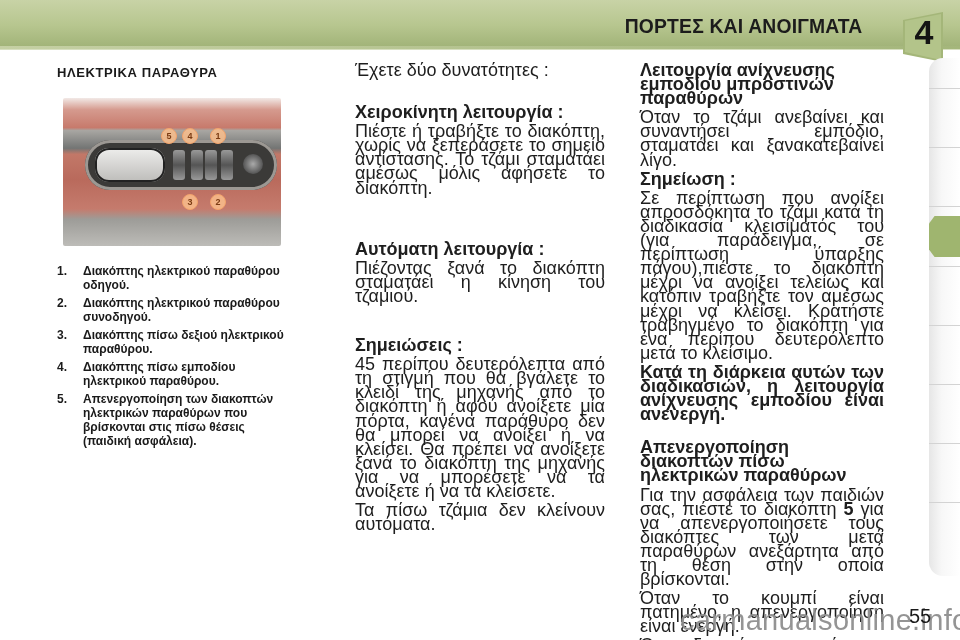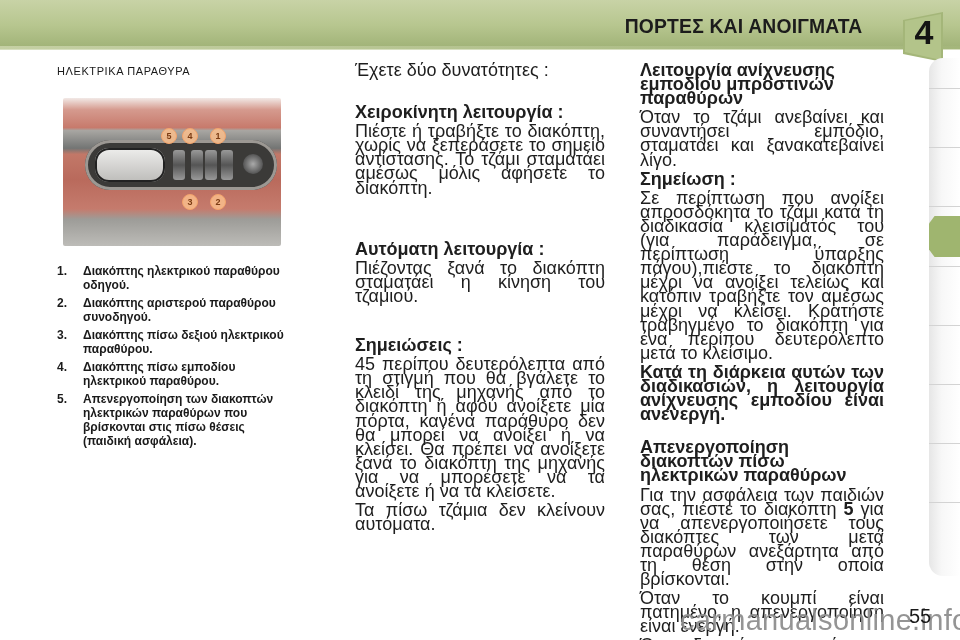--- a/index.html
+++ b/index.html
@@ -34,21 +34,21 @@
   }
   .chapter-tab svg { position:absolute; left:0; top:0; }
   .chapter-num {
     position:absolute; left:906px; top:14px; width:36px; height:36px;
     text-align:center; font-weight:bold; font-size:34px; line-height:36px;
     color:#141414;
   }
   
   .section-title {
     position:absolute; left:57px; top:65px;
-    font-weight:normal; font-size:11px; letter-spacing:0.6px; color:#1a1a1a;
+    font-weight:bold; font-size:13px; letter-spacing:0.6px; color:#1a1a1a;
   }
   .photo {
     position:absolute; left:63px; top:98px; width:218px; height:148px;
     overflow:hidden; border-radius:2px;
     background:linear-gradient(180deg,#f2e9e6 0%,#d59a8e 8%,#c77a6c 20%,#a8a6a2 22%,#737574 34%,#c27868 38%,#b96a5c 55%,#c57b6d 75%,#9d9c98 82%,#bdbcb8 100%);
   }
   .photo .panel {
     position:absolute; left:22px; top:42px; width:192px; height:50px;
     border-radius:25px; background:#3b3a38; box-shadow:inset 0 0 0 3px #9c9893;
   }
@@ -138,21 +138,21 @@
   <div class="knob"></div>
   <div class="marker" style="left:98px;top:30px">5</div>
   <div class="marker" style="left:119px;top:30px">4</div>
   <div class="marker" style="left:147px;top:30px">1</div>
   <div class="marker" style="left:119px;top:96px">3</div>
   <div class="marker" style="left:147px;top:96px">2</div>
 </div>
 
 <ul class="legend-list">
   <li><span class="num">1.</span><span>Διακόπτης ηλεκτρικού παραθύρου οδηγού.</span></li>
-  <li><span class="num">2.</span><span>Διακόπτης αριστερού παραθύρου συνοδηγού.</span></li>
+  <li><span class="num">2.</span><span>Διακόπτης ηλεκτρικού παραθύρου συνοδηγού.</span></li>
   <li><span class="num">3.</span><span>Διακόπτης πίσω δεξιού ηλεκτρικού παραθύρου.</span></li>
   <li><span class="num">4.</span><span>Διακόπτης πίσω εμποδίου ηλεκτρικού παραθύρου.</span></li>
   <li><span class="num">5.</span><span>Απενεργοποίηση των διακοπτών ηλεκτρικών παραθύρων που βρίσκονται στις πίσω θέσεις (παιδική ασφάλεια).</span></li>
 </ul>
 
 <div class="col col2">
   <p>Έχετε δύο δυνατότητες :</p>
   <div style="height:23px"></div>
   <div class="h">Χειροκίνητη λειτουργία :</div>
   <p>Πιέστε ή τραβήξτε το διακόπτη, χωρίς να ξεπεράσετε το σημείο αντίστασης. Το τζάμι σταματάει αμέσως μόλις αφήσετε το διακόπτη.</p>

